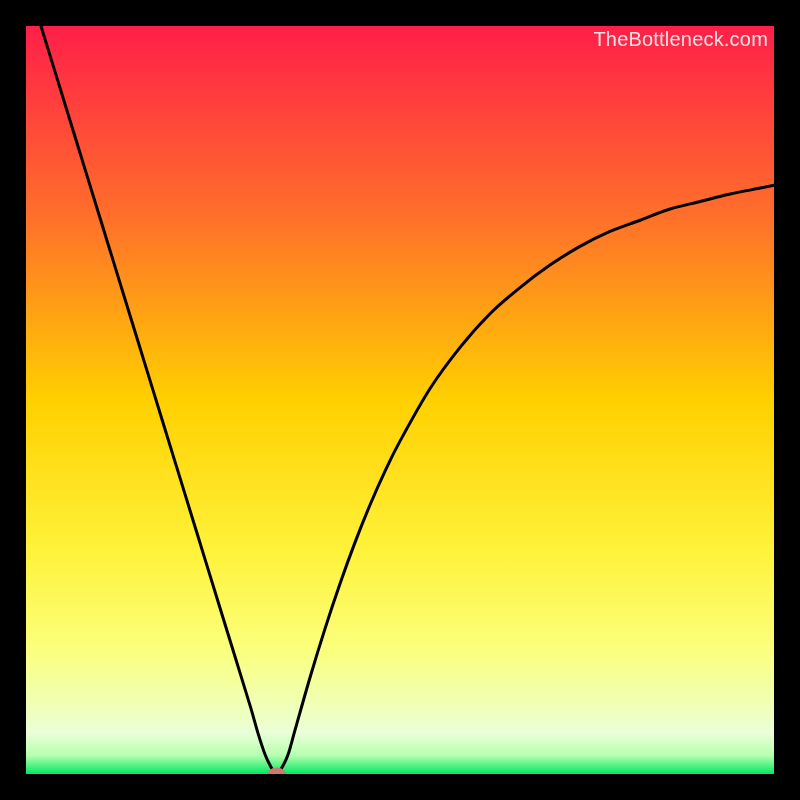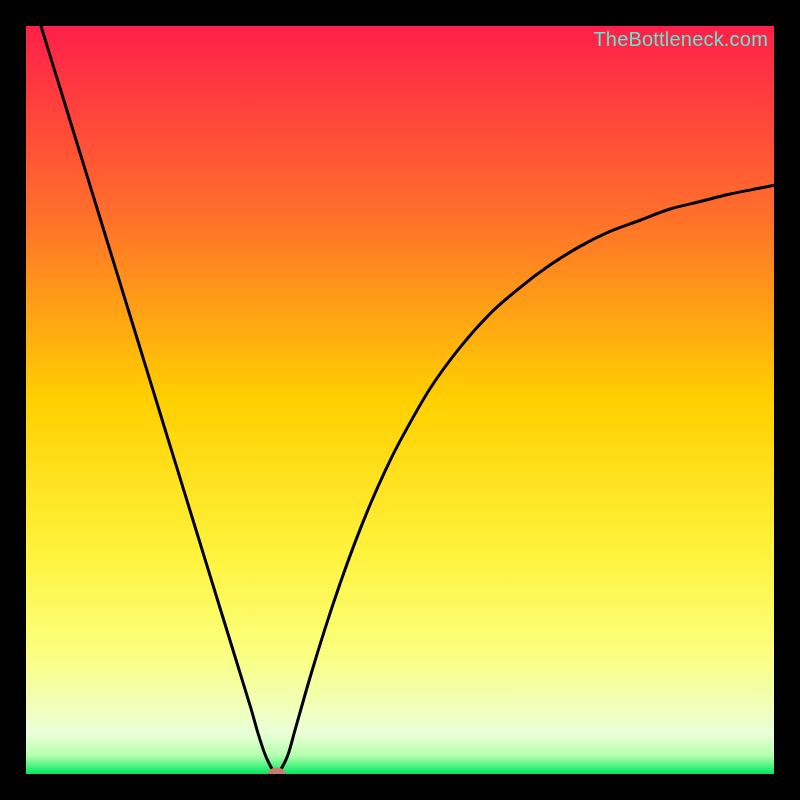--- a/index.html
+++ b/index.html
@@ -17,21 +17,21 @@
     width: 748px;
     height: 748px;
     background: #000;
   }
   .watermark {
     position: absolute;
     top: 2px;
     right: 6px;
     font-family: Arial, Helvetica, sans-serif;
     font-size: 20px;
-    color: #5eead4;
+    color: #e5e5e5;
     letter-spacing: 0.2px;
     font-weight: 500;
     user-select: none;
   }
   svg {
     display: block;
     width: 748px;
     height: 748px;
   }
 </style>

